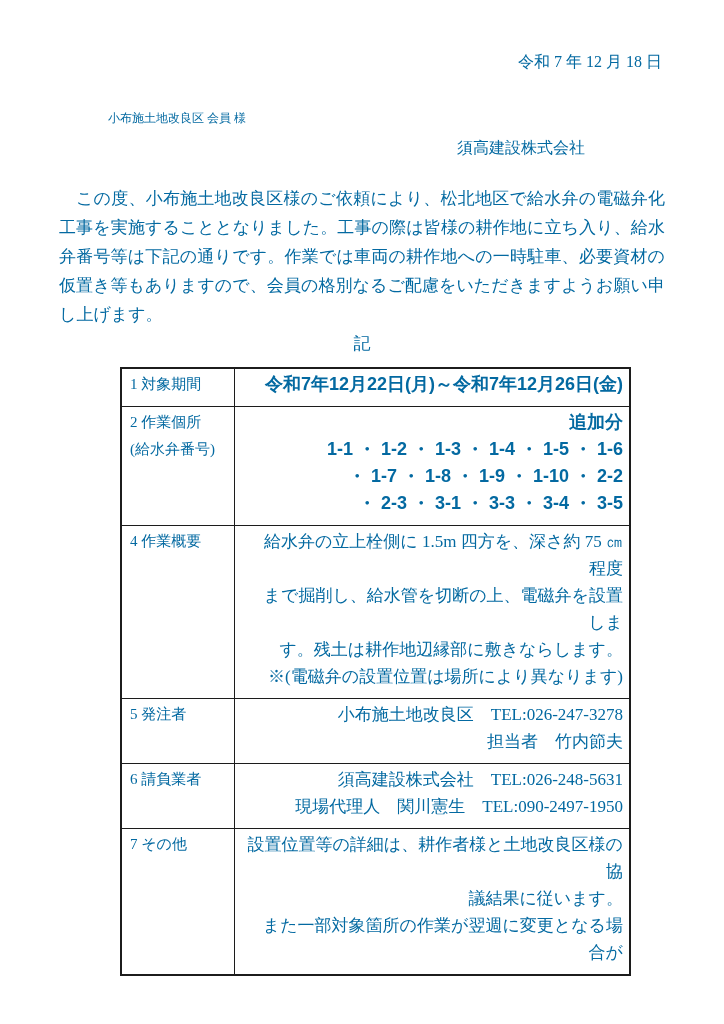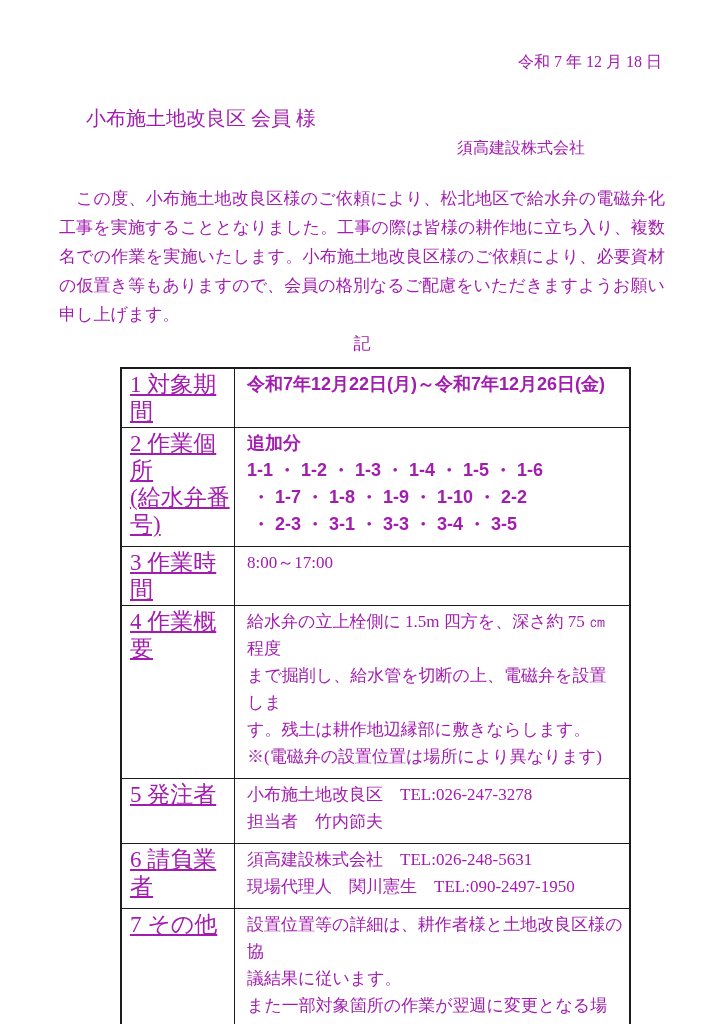--- a/index.html
+++ b/index.html
@@ -1,36 +1,36 @@
 <!DOCTYPE html>
 <html lang="ja"><head>
 <meta charset="utf-8">
 <style>
   html, body { margin: 0; padding: 0; background: #ffffff; }
   .page {
     position: relative;
     width: 724px;
     height: 1024px;
     background: #ffffff;
-    color: #a21caf;
+    color: #0369a1;
     font-family: "Liberation Serif", serif;
     overflow: hidden;
   }
   .date-line {
     padding-top: 50px;
     padding-right: 62px;
     text-align: right;
     font-size: 16px;
     line-height: 24px;
     white-space: pre-wrap;
   }
   .addressee {
     margin-top: 30px;
-    margin-left: 86px;
-    font-size: 20px;
+    margin-left: 108px;
+    font-size: 12px;
     line-height: 28px;
     white-space: pre-wrap;
   }
   .sender {
     margin-top: 5px;
     padding-right: 139px;
     text-align: right;
     font-size: 16px;
     line-height: 22px;
     margin-left: 18px;
@@ -64,29 +64,29 @@
     table-layout: fixed;
     border: 2px solid #1c1c1c;
   }
   table.notice td {
     border: 1px solid #1c1c1c;
     vertical-align: top;
   }
   td.lbl {
     width: 100px;
     padding: 2px 4px 2px 8px;
-    font-size: 23px;
+    font-size: 15px;
     line-height: 27px;
-    text-decoration: underline;
   }
   td.val {
     width: 376px;
     padding: 2px 6px 8px 12px;
     font-size: 17px;
     line-height: 27px;
+    text-align: right;
   }
   td.val .ln, td.lbl .ln { white-space: pre-wrap; }
   td.val.gothic {
     font-family: "Liberation Sans", sans-serif;
     font-weight: 700;
     font-size: 18px;
     line-height: 27px;
   }
 </style>
 </head>
@@ -95,21 +95,21 @@
 <div class="page">
 
   <div class="date-line">令和 7 年 12 月 18 日</div>
 
   <div class="addressee">小布施土地改良区 会員 様</div>
 
   <div class="sender">須高建設株式会社</div>
 
 
   <div class="body-text">
-    <p>この度、小布施土地改良区様のご依頼により、松北地区で給水弁の電磁弁化工事を実施することとなりました。工事の際は皆様の耕作地に立ち入り、複数名での作業を実施いたします。小布施土地改良区様のご依頼により、必要資材の仮置き等もありますので、会員の格別なるご配慮をいただきますようお願い申し上げます。</p>
+    <p>この度、小布施土地改良区様のご依頼により、松北地区で給水弁の電磁弁化工事を実施することとなりました。工事の際は皆様の耕作地に立ち入り、給水弁番号等は下記の通りです。作業では車両の耕作地への一時駐車、必要資材の仮置き等もありますので、会員の格別なるご配慮をいただきますようお願い申し上げます。</p>
   </div>
 
   <div class="record-marker">記</div>
 
   <table class="notice">
     <tbody>
         <tr>
       <td class="lbl">
         <div class="ln">1 対象期間</div>
       </td>
@@ -120,28 +120,20 @@
     <tr>
       <td class="lbl">
         <div class="ln">2 作業個所</div>
         <div class="ln">(給水弁番号)</div>
       </td>
       <td class="val gothic">
         <div class="ln">追加分</div>
         <div class="ln">1-1 ・ 1-2 ・ 1-3 ・ 1-4 ・ 1-5 ・ 1-6</div>
         <div class="ln"> ・ 1-7 ・ 1-8 ・ 1-9 ・ 1-10 ・ 2-2</div>
         <div class="ln"> ・ 2-3 ・ 3-1 ・ 3-3 ・ 3-4 ・ 3-5</div>
-      </td>
-    </tr>
-    <tr>
-      <td class="lbl">
-        <div class="ln">3 作業時間</div>
-      </td>
-      <td class="val">
-        <div class="ln">8:00～17:00</div>
       </td>
     </tr>
     <tr>
       <td class="lbl">
         <div class="ln">4 作業概要</div>
       </td>
       <td class="val">
         <div class="ln">給水弁の立上栓側に 1.5m 四方を、深さ約 75 ㎝程度</div>
         <div class="ln">まで掘削し、給水管を切断の上、電磁弁を設置しま</div>
         <div class="ln">す。残土は耕作地辺縁部に敷きならします。</div>

